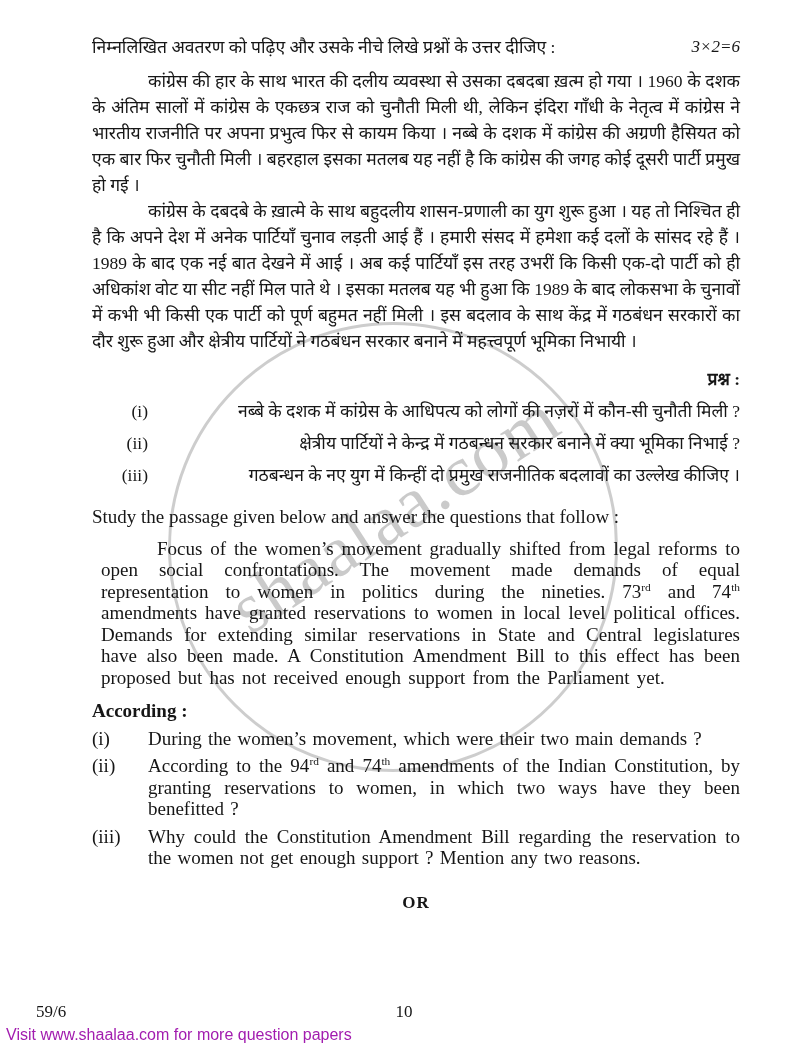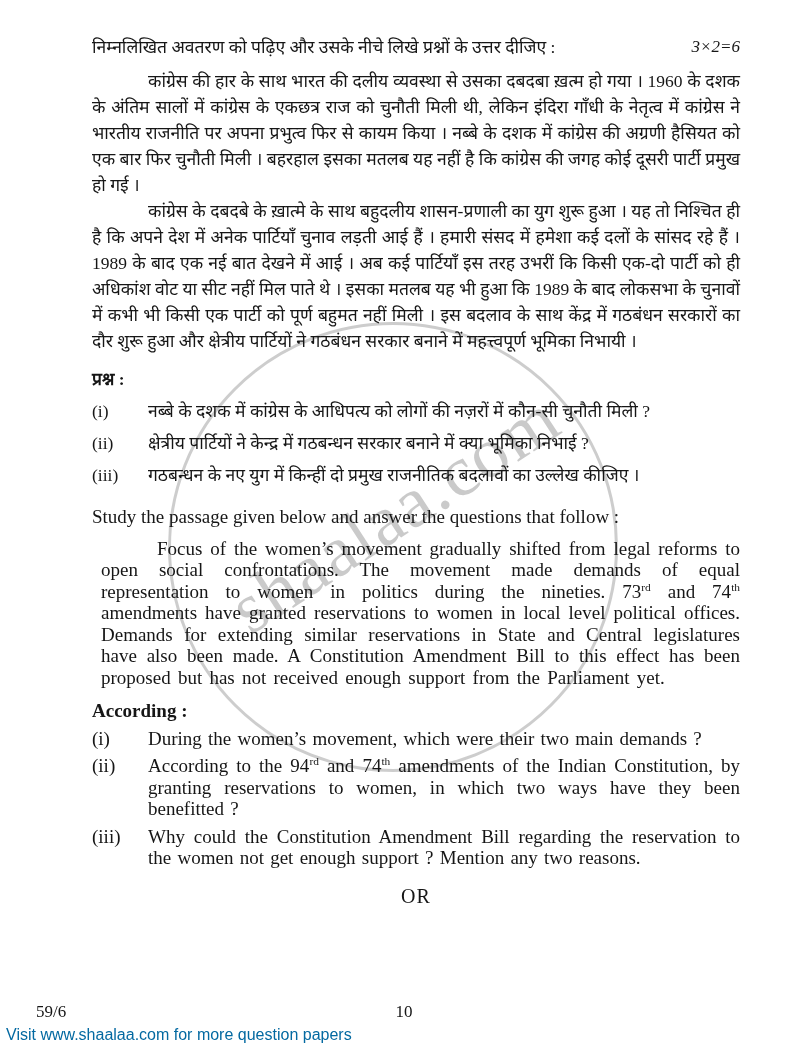--- a/index.html
+++ b/index.html
@@ -1,37 +1,37 @@
 <!DOCTYPE html>
 <html><head>
 <meta charset="utf-8">
 <style>
   html,body{margin:0;padding:0;background:#ffffff;}
   .page{position:relative;width:800px;height:1060px;background:#ffffff;color:#161616;
         font-family:"Liberation Serif",serif;overflow:hidden;}
   .content{position:absolute;left:92px;top:34px;width:648px;z-index:1;}
   .head-row{display:flex;justify-content:space-between;align-items:flex-start;margin-bottom:8px;}
-  .hindi{font-size:17.5px;line-height:26px;}
+  .hindi{font-size:17.5px;line-height:26px;text-align:right;}
   .marks{font-style:italic;font-size:17px;line-height:26px;margin-left:10px;white-space:nowrap;}
   .para{margin:0;text-align:justify;}
   .indent{text-indent:56px;}
   .qhead{font-weight:bold;margin:12px 0 6px;}
   .qrow{display:flex;margin:0 0 6px;}
   .qnum{flex:0 0 56px;}
   .qtext{flex:1;}
   .eng{font-size:19px;line-height:21.5px;}
   .eng .qtext{text-align:justify;word-spacing:1.5px;}
   .instr2{margin:18px 0 10px;}
   .jpara{text-align:justify;word-spacing:2.5px;margin-bottom:10px;margin-left:9px;}
   sup{font-size:0.6em;line-height:0;}
-  .or{font-weight:normal;text-align:center;font-size:20px;margin-top:16px;letter-spacing:1px;}
+  .or{font-weight:bold;text-align:center;font-size:17px;margin-top:24px;letter-spacing:1px;}
   .footer-left{position:absolute;left:36px;top:1002px;font-size:17px;z-index:1;}
   .footer-page{position:absolute;left:0;right:0;top:1002px;text-align:center;font-size:17px;z-index:1;padding-left:8px;}
   .footer-note{position:absolute;left:6px;top:1026px;font-size:16px;
-               font-family:"Liberation Sans",sans-serif;z-index:1;color:#0369a1;}
+               font-family:"Liberation Sans",sans-serif;z-index:1;color:#a21caf;}
   .watermark{position:absolute;inset:0;z-index:0;pointer-events:none;}
   .wm-circle{position:absolute;left:168px;top:322px;width:444px;height:444px;
              border:3px solid rgba(90,90,90,0.30);border-radius:50%;}
   .wm-text{position:absolute;left:115px;top:472px;width:560px;text-align:center;font-size:72px;
            color:rgba(90,90,90,0.32);transform:rotate(-33deg);
            font-family:"Liberation Serif",serif;letter-spacing:2px;}
 </style>
 </head>
 <body>
 

